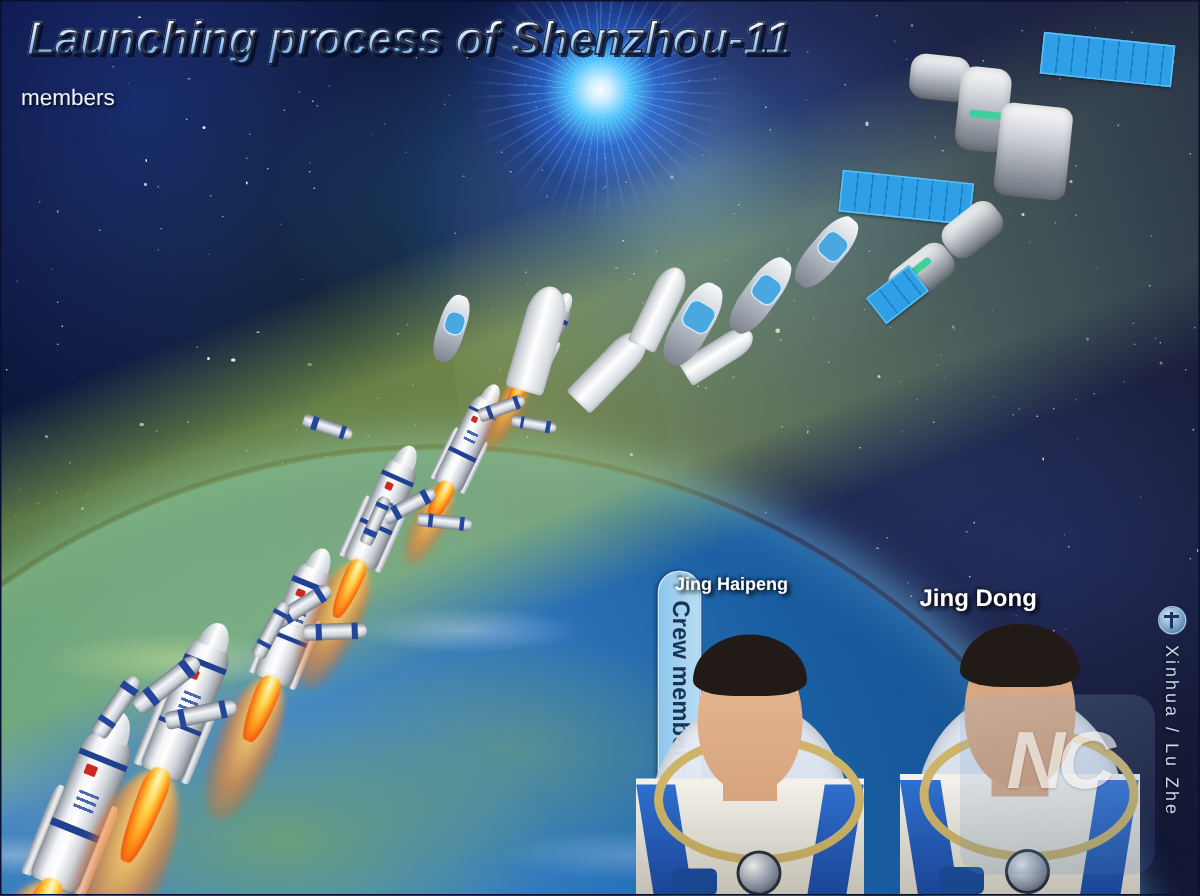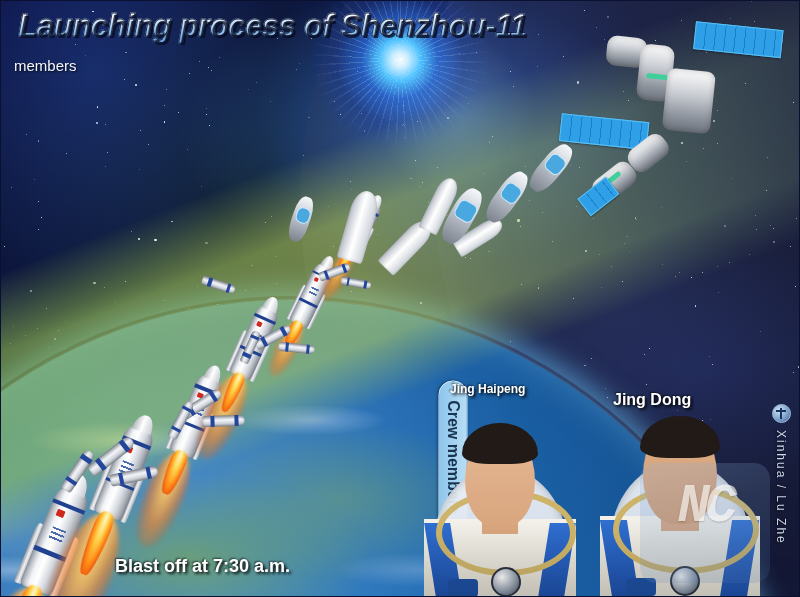--- a/index.html
+++ b/index.html
@@ -322,21 +322,20 @@
     position:absolute;left:640px;top:463px;width:130px;height:120px;
     border-radius:16px;
     background:linear-gradient(150deg,rgba(150,180,215,.30),rgba(70,110,165,.22));
     opacity:.82;
   }
   .wm-nc{
     position:absolute;left:10px;top:8px;width:110px;height:72px;
     color:rgba(255,255,255,.80);font-size:54px;font-weight:bold;font-style:italic;
     letter-spacing:-5px;line-height:72px;text-align:center;
     text-shadow:0 1px 2px rgba(0,0,0,.25);
-    font-family:Liberation Mono, monospace;
   }
   .wm-text{
     position:absolute;left:0;top:84px;width:130px;text-align:center;
     color:rgba(255,255,255,.88);font-size:15px;font-weight:bold;font-style:italic;
     letter-spacing:1.5px;
   }
 
   .frame{position:absolute;inset:0;border:1px solid #0a1030;pointer-events:none;}
 </style>
 </head>
@@ -774,21 +773,20 @@
   <div class="craft sc-sm">
     <div class="mod" style="left:8px;top:42px;width:46px;height:26px;transform:rotate(-24deg);"></div>
     <div class="ring" style="left:14px;top:50px;width:26px;transform:rotate(-24deg);"></div>
     <div class="mod" style="left:50px;top:22px;width:42px;height:26px;transform:rotate(-24deg);"></div>
     <div class="panel" style="left:-6px;top:54px;width:34px;height:20px;transform:rotate(-24deg);"></div>
   </div>
 
   <div class="title">Launching process of Shenzhou-11</div>
   <div class="diagram-label">members</div>
 
-  <div class="label-white lbl-blast">Blast off at 7:30 a.m.</div>
 
   <div class="crew-pill">Crew members</div>
 
   <div class="photo ph-jing">
     <div class="suit">
       <div class="helmet"></div>
       <div class="body"></div>
       <div class="stripeL"></div>
       <div class="stripeR"></div>
       <div class="collar"></div>

